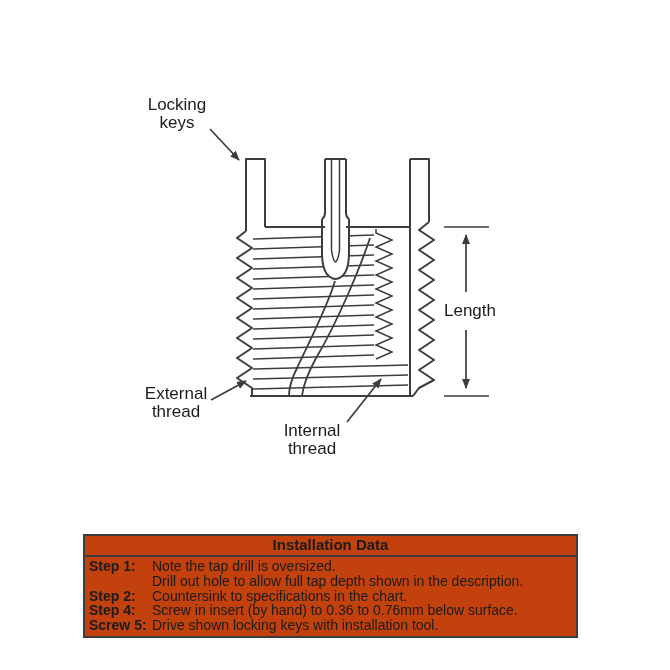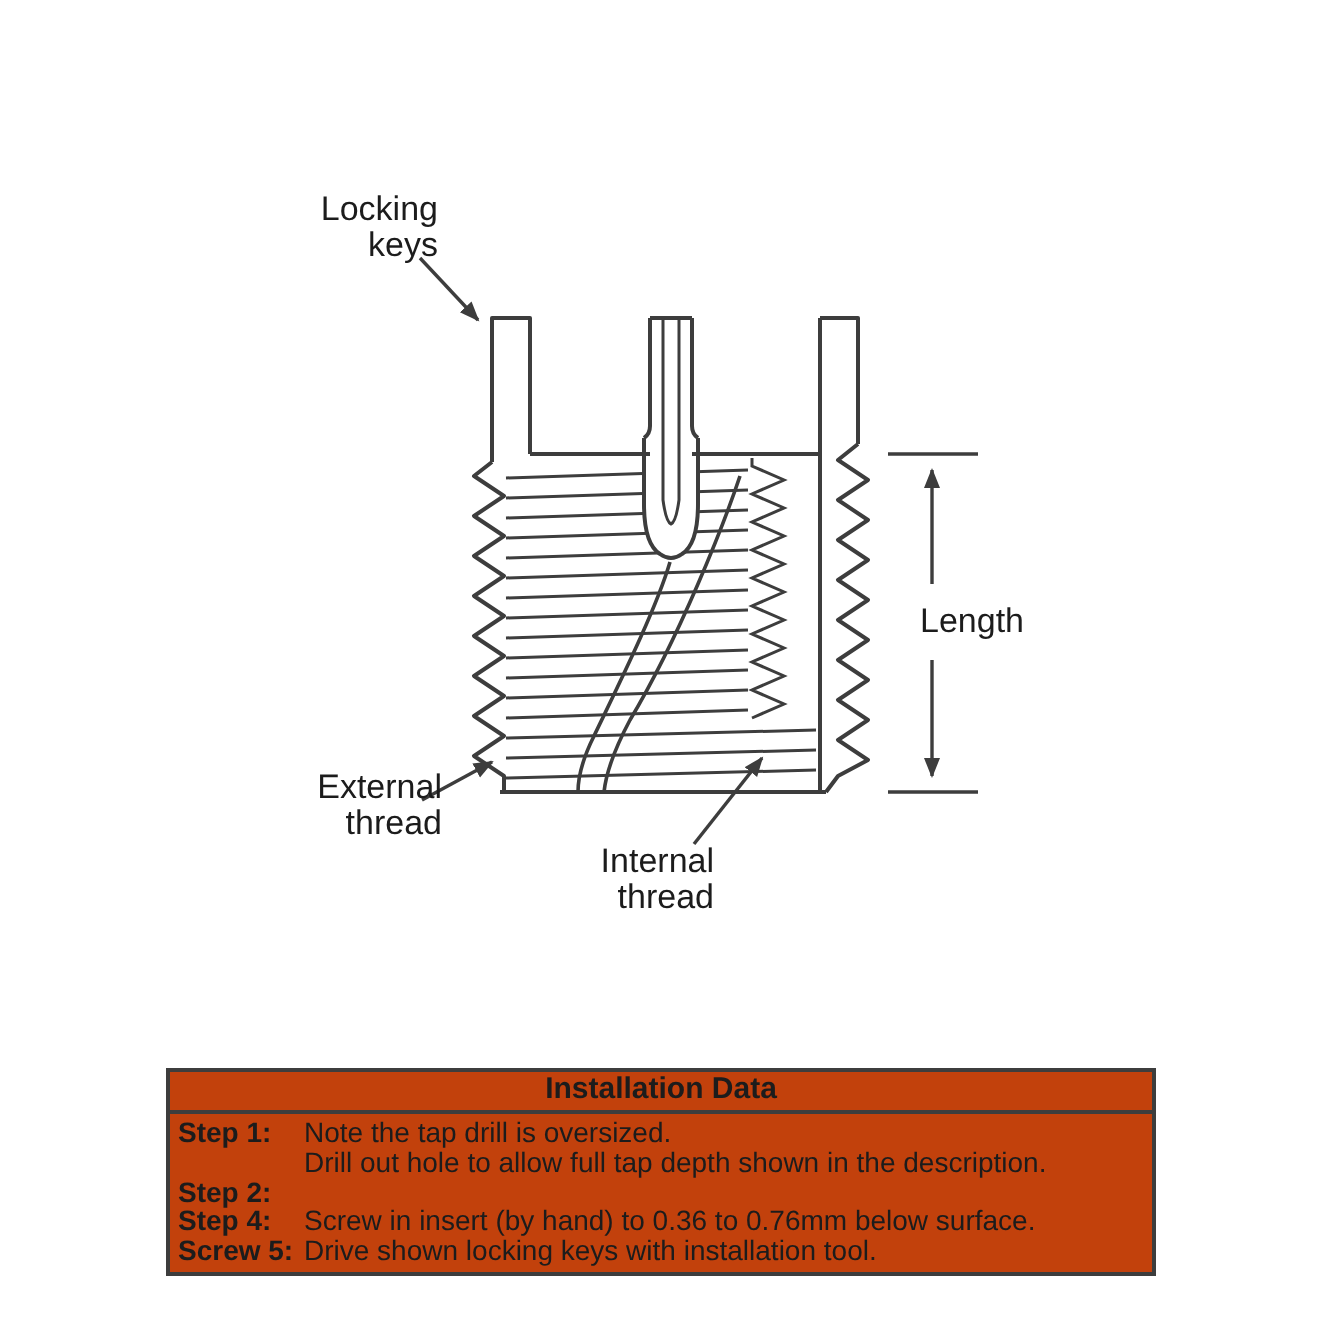--- a/index.html
+++ b/index.html
@@ -13,23 +13,23 @@
   .canvas{position:absolute;left:0;top:0;width:670px;height:670px;background:var(--bg);}
   svg{position:absolute;left:0;top:0;}
   svg path, svg line{stroke:var(--line);fill:none;}
   .outline{stroke-width:2;stroke-linejoin:round;}
   .thin{stroke-width:1.5;}
   .curve{stroke-width:1.8;}
   .fillwhite{fill:#ffffff;stroke:none;}
   .leader{stroke-width:1.7;}
   .dim{stroke-width:1.7;}
 
-  .lbl{position:absolute;font-size:17px;line-height:17.5px;text-align:right;color:var(--text);}
+  .lbl{position:absolute;font-size:17px;line-height:17.5px;text-align:center;color:var(--text);}
   .lbl-locking{left:135px;top:96px;width:84px;}
-  .lbl-length{left:444px;top:302px;width:70px;text-align:left;margin-left:16px;}
+  .lbl-length{left:444px;top:302px;width:70px;text-align:left;}
   .lbl-external{left:131px;top:385px;width:90px;}
   .lbl-internal{left:267px;top:422px;width:90px;}
 
   .datatable{position:absolute;left:83px;top:534px;width:495px;border:2px solid var(--line);background:#c2410c;}
   .dt-title{font-size:15px;font-weight:bold;text-align:center;padding:1px 0 2px 0;border-bottom:2px solid var(--line);line-height:16px;}
   .dt-body{padding:2px 4px 3px 4px;font-size:14px;line-height:14.8px;}
   .step-row{display:flex;}
   .step-label{font-weight:bold;width:63px;flex:none;}
   .step-text{flex:1;}
   .step-text div{display:block;}
@@ -136,20 +136,23 @@
     <div class="dt-body">
       <div class="step-row">
         <span class="step-label">Step 1:</span>
         <span class="step-text">
           <div>Note the tap drill is oversized.</div>
           <div>Drill out hole to allow full tap depth shown in the description.</div>
         </span>
       </div>
       <div class="step-row">
         <span class="step-label">Step 2:</span>
+        <span class="step-text">
+          <div>Countersink to specifications in the chart.</div>
+        </span>
       </div>
       <div class="step-row">
         <span class="step-label">Step 4:</span>
         <span class="step-text">
           <div>Screw in insert (by hand) to 0.36 to 0.76mm below surface.</div>
         </span>
       </div>
       <div class="step-row">
         <span class="step-label">Screw 5:</span>
         <span class="step-text">

